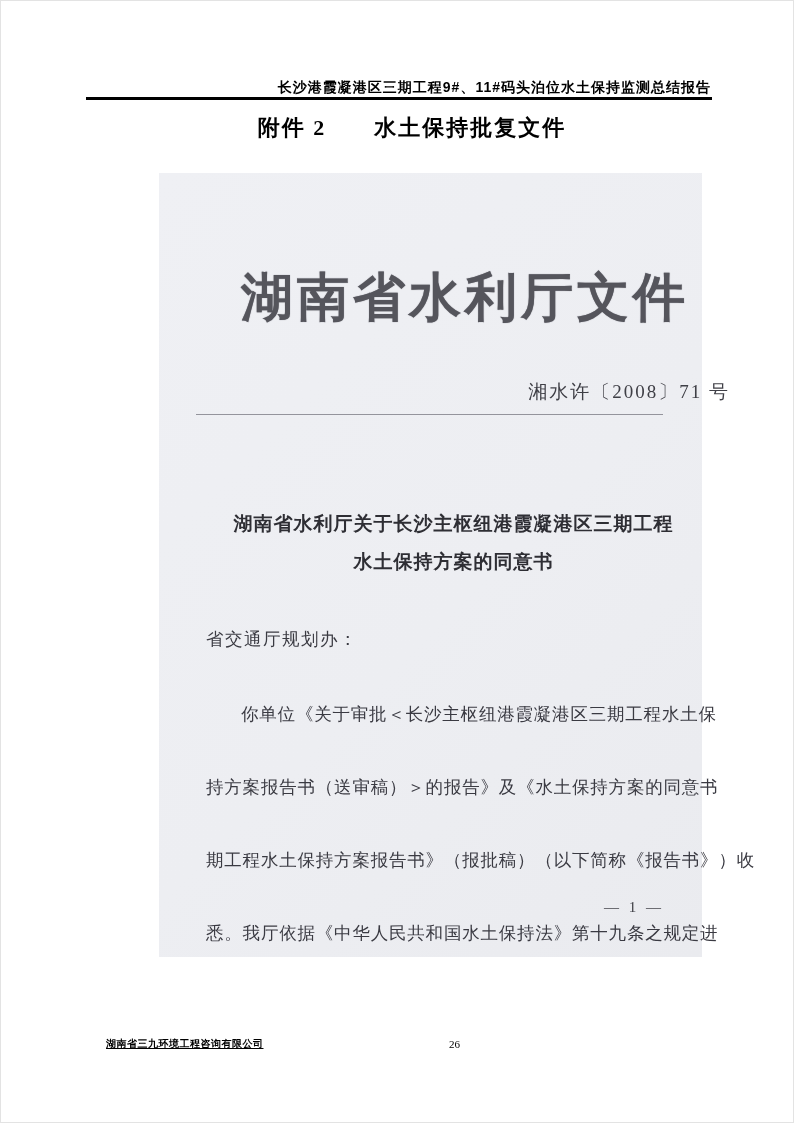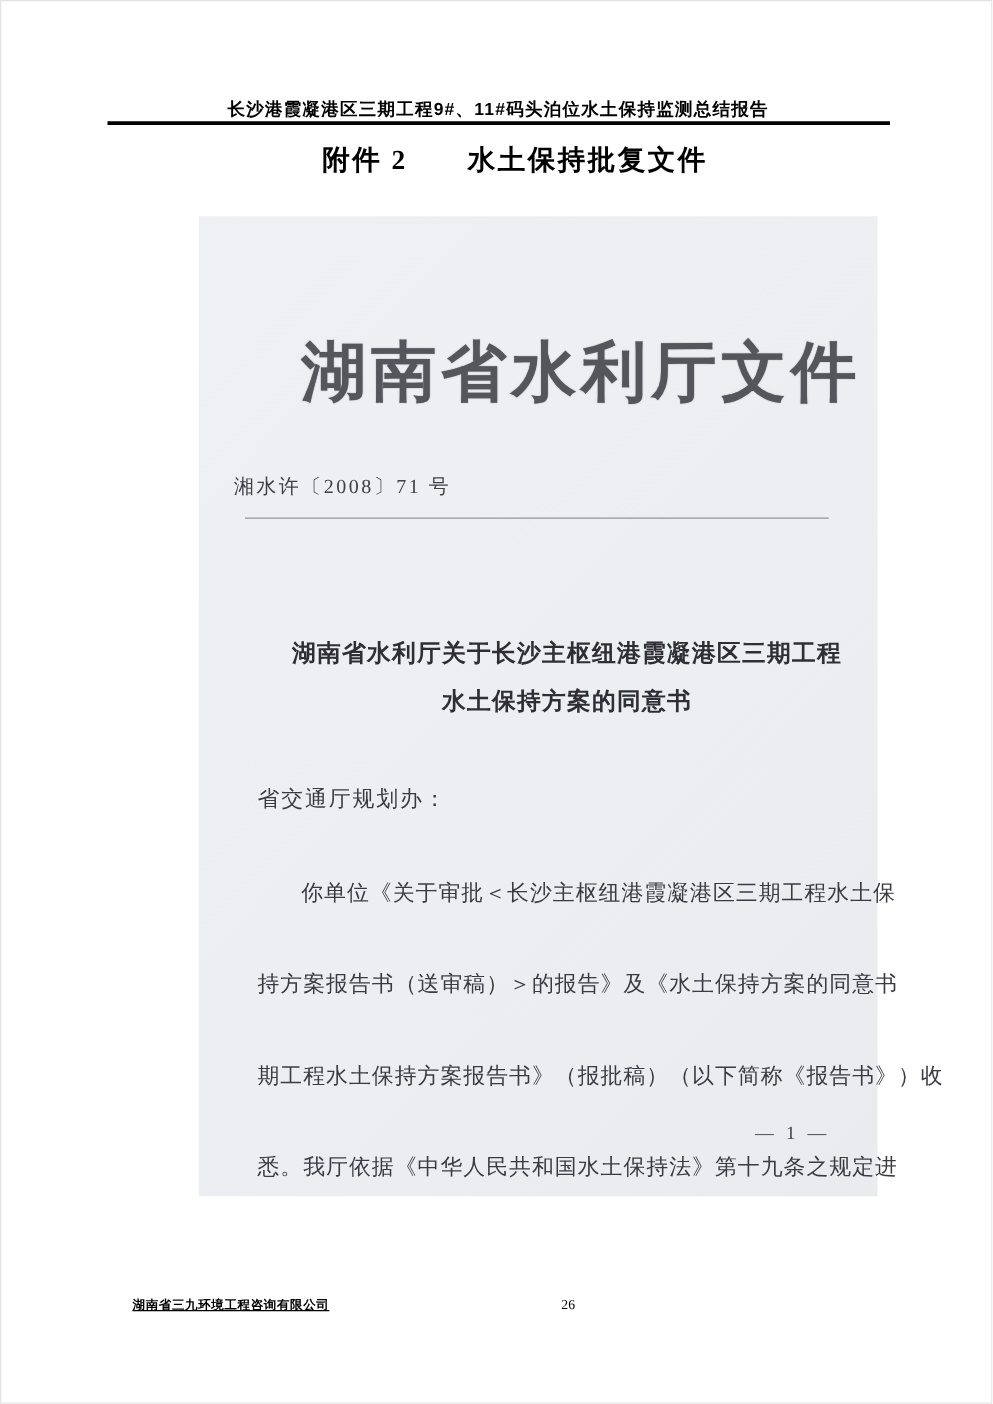--- a/index.html
+++ b/index.html
@@ -8,21 +8,21 @@
     width:794px;height:1123px;
     background:#ffffff;
     overflow:hidden;
     font-family:"Liberation Serif","DejaVu Serif",serif;
     box-sizing:border-box;
     border:1px solid #e3e3e3;
   }
   
   .header-text{
     position:absolute;top:78px;left:85px;width:625px;
-    text-align:center;
+    text-align:right;
     font-family:"Liberation Sans","DejaVu Sans",sans-serif;
     font-weight:bold;font-size:14px;color:#000;
     letter-spacing:1px;white-space:nowrap;
   }
   .header-rule{
     position:absolute;top:96px;left:85px;width:626px;height:3px;
     background:#000;
   }
   
   .attachment-title{
@@ -41,22 +41,22 @@
   }
   .letterhead{
     position:absolute;top:90px;left:82px;width:442px;
     text-align:center;
     font-size:52px;font-weight:bold;color:#55555c;
     letter-spacing:4px;white-space:nowrap;
     text-shadow:0 0 1px #7a7a82;
   }
   .doc-number{
     position:absolute;top:206px;left:0;width:100%;
-    text-align:left;transform:translateX(28px);
-    font-size:16px;color:#3f3f46;letter-spacing:2px;white-space:nowrap;
+    text-align:right;transform:translateX(28px);
+    font-size:19px;color:#3f3f46;letter-spacing:2px;white-space:nowrap;
   }
   .scan-rule{
     position:absolute;top:241px;left:37px;width:467px;height:1px;
     background:#94949c;
   }
   .doc-heading{
     position:absolute;top:332px;left:0;width:100%;
     text-align:center;transform:translateX(23px);
     font-weight:bold;font-size:19px;color:#2e2e34;
     line-height:38px;letter-spacing:1px;white-space:nowrap;

